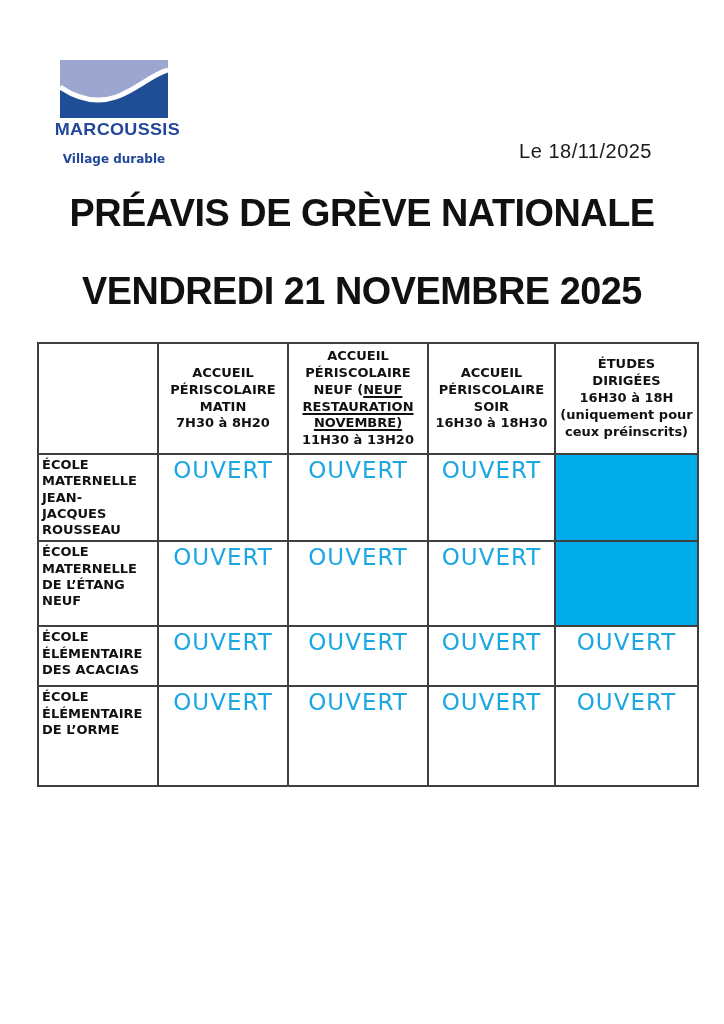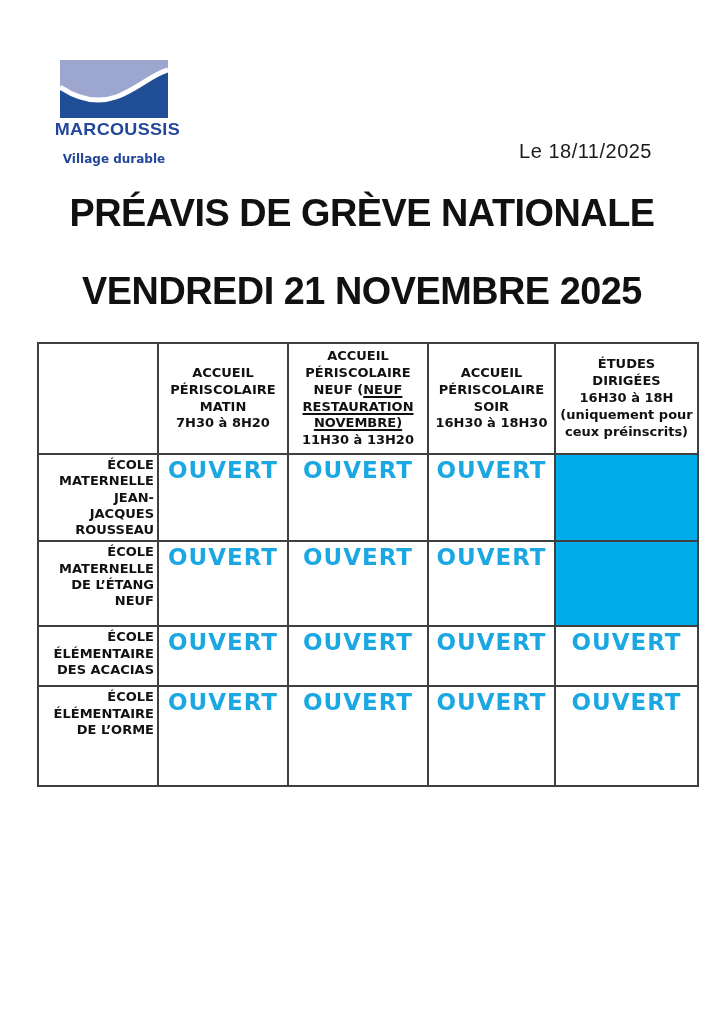--- a/index.html
+++ b/index.html
@@ -54,24 +54,24 @@
   tr.r2{height:85px;}
   tr.r3{height:60px;}
   tr.r4{height:100px;}
 
   td.hc{
     font-weight:bold;font-size:13px;line-height:1.3;
     text-align:center;vertical-align:middle;color:#111;
   }
   td.school{
     font-weight:bold;font-size:13px;line-height:1.25;
-    text-align:right;vertical-align:top;padding-top:4px;color:#111;
+    text-align:left;vertical-align:top;padding-top:4px;color:#111;
   }
   td.status{
-    font-weight:bold;font-size:23px;letter-spacing:1px;
+    font-weight:normal;font-size:23px;letter-spacing:1px;
     text-align:center;vertical-align:top;padding-top:6px;
     color:#1BA7E2;
   }
   td.blue{background:#00ACEA;}
 
   .lines{white-space:pre-line;display:block;}
   .hl{display:block;}
   .u{text-decoration:underline;text-decoration-thickness:1.5px;text-underline-offset:2px;}
 </style>
 </head>

